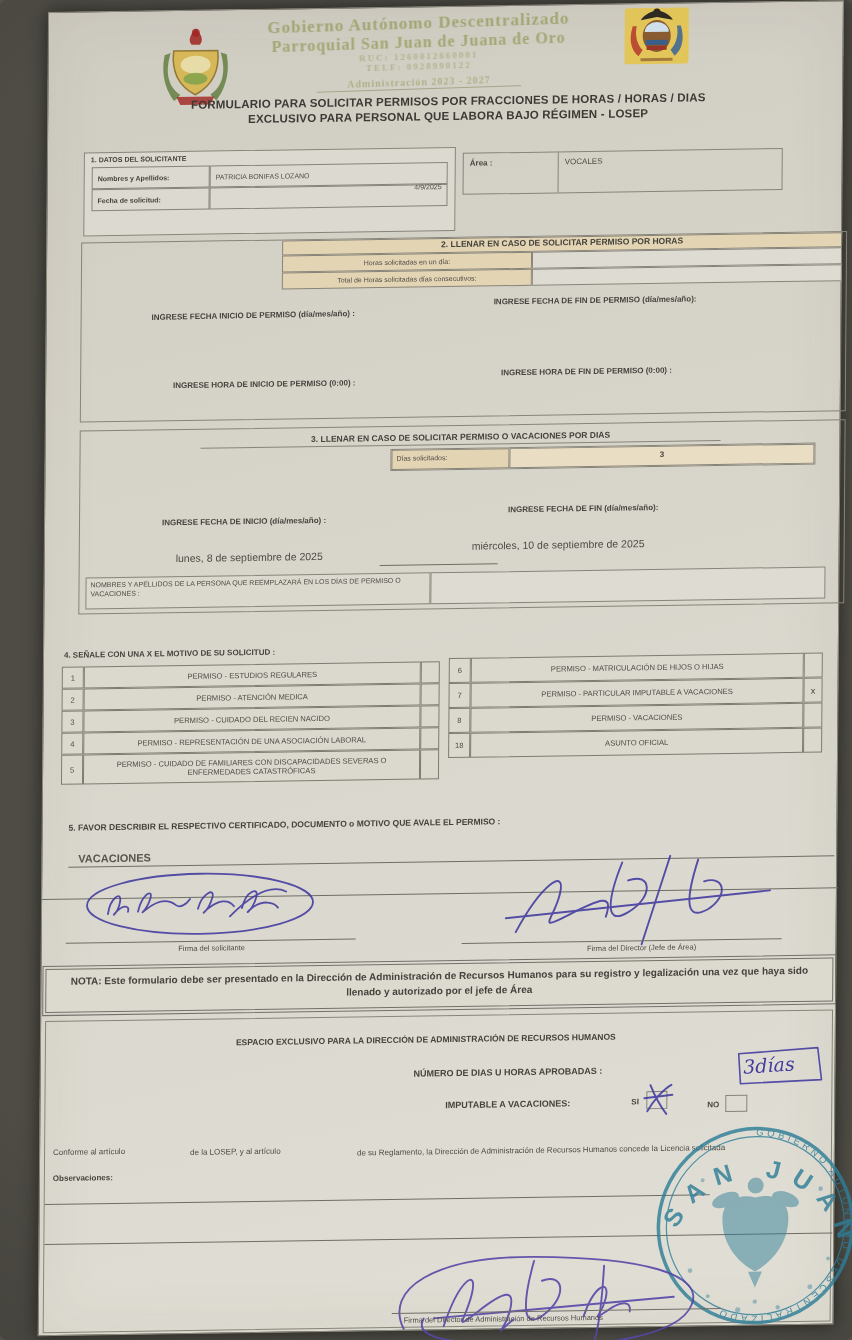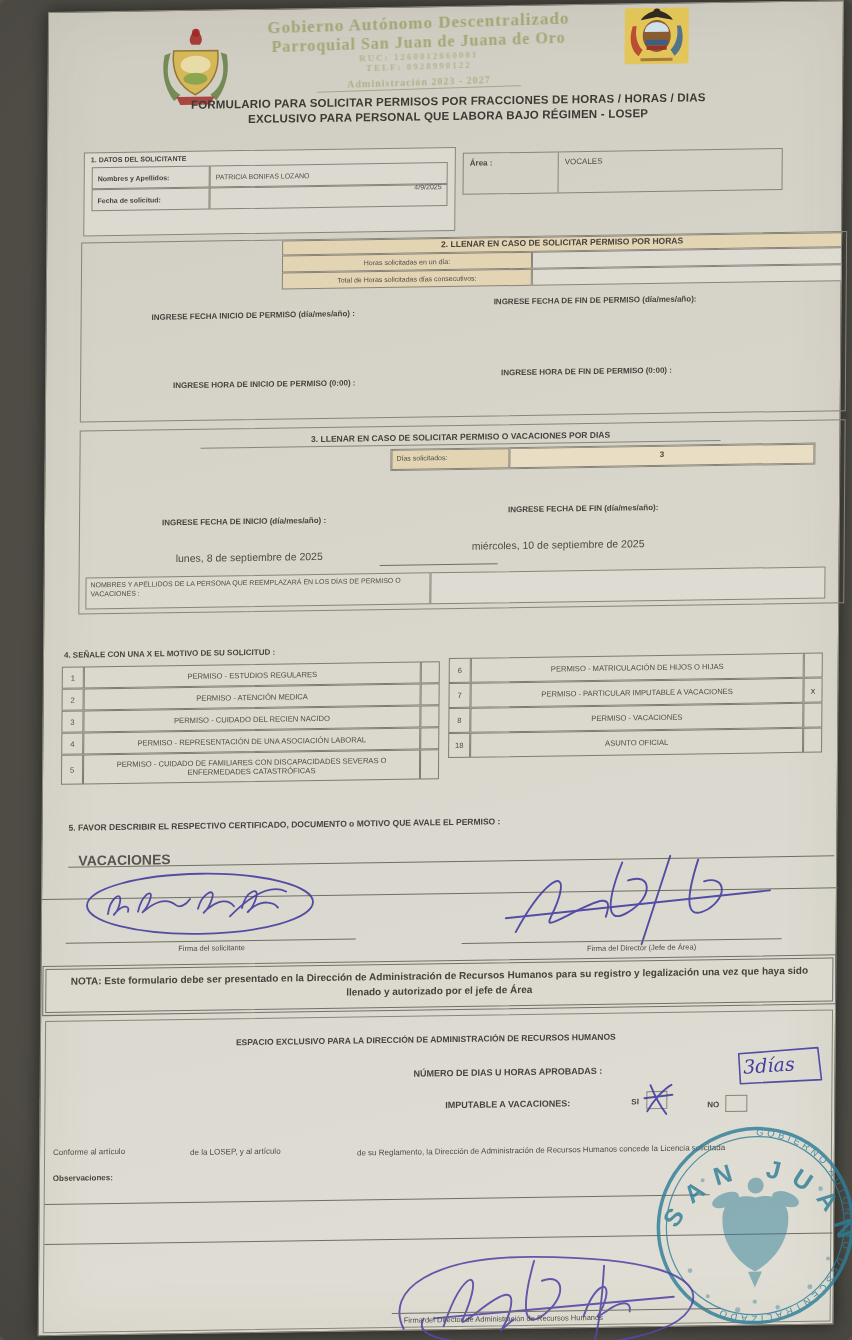--- a/index.html
+++ b/index.html
@@ -156,21 +156,21 @@
     <div class="markcell">x</div>
     <div>8</div>
     <div style="min-height:25px;">PERMISO - VACACIONES</div>
     <div class="markcell"></div>
     <div>18</div>
     <div style="min-height:25px;">ASUNTO OFICIAL</div>
     <div class="markcell"></div>
   </div>
 
   <div class="abs small b" style="left:26px; top:810px; font-size:8.5px;">5. FAVOR DESCRIBIR EL RESPECTIVO CERTIFICADO, DOCUMENTO o MOTIVO QUE AVALE EL PERMISO :</div>
-  <div class="abs small ink b" style="left:36px; top:840px; font-size:14px; color:#57554e;">VACACIONES</div>
+  <div class="abs small ink b" style="left:36px; top:840px; font-size:11px; color:#57554e;">VACACIONES</div>
   <div class="hline" style="left:26px; top:854px; width:766px;"></div>
   <div class="hline" style="left:0px; top:886px; width:796px;"></div>
 
   <svg class="abs" style="left:38px; top:856px;" width="242" height="74" viewBox="0 0 242 74">
     <g fill="none" stroke="#443da0" stroke-width="1.8" stroke-linecap="round" opacity=".9">
       <ellipse cx="120" cy="37" rx="113" ry="30"></ellipse>
       <path d="M28,46 C30,30 42,22 40,34 C38,46 30,50 36,44 C44,36 50,38 48,44"></path>
       <path d="M58,44 C62,26 74,20 70,32 C66,44 58,48 66,42 C76,34 86,30 96,38 C100,41 106,38 110,32"></path>
       <path d="M118,42 C122,26 136,20 132,32 C128,46 118,50 128,42 C138,34 148,32 154,40"></path>
       <path d="M162,42 C166,24 180,20 176,32 C172,46 162,50 172,42 C182,34 194,36 198,42"></path>

